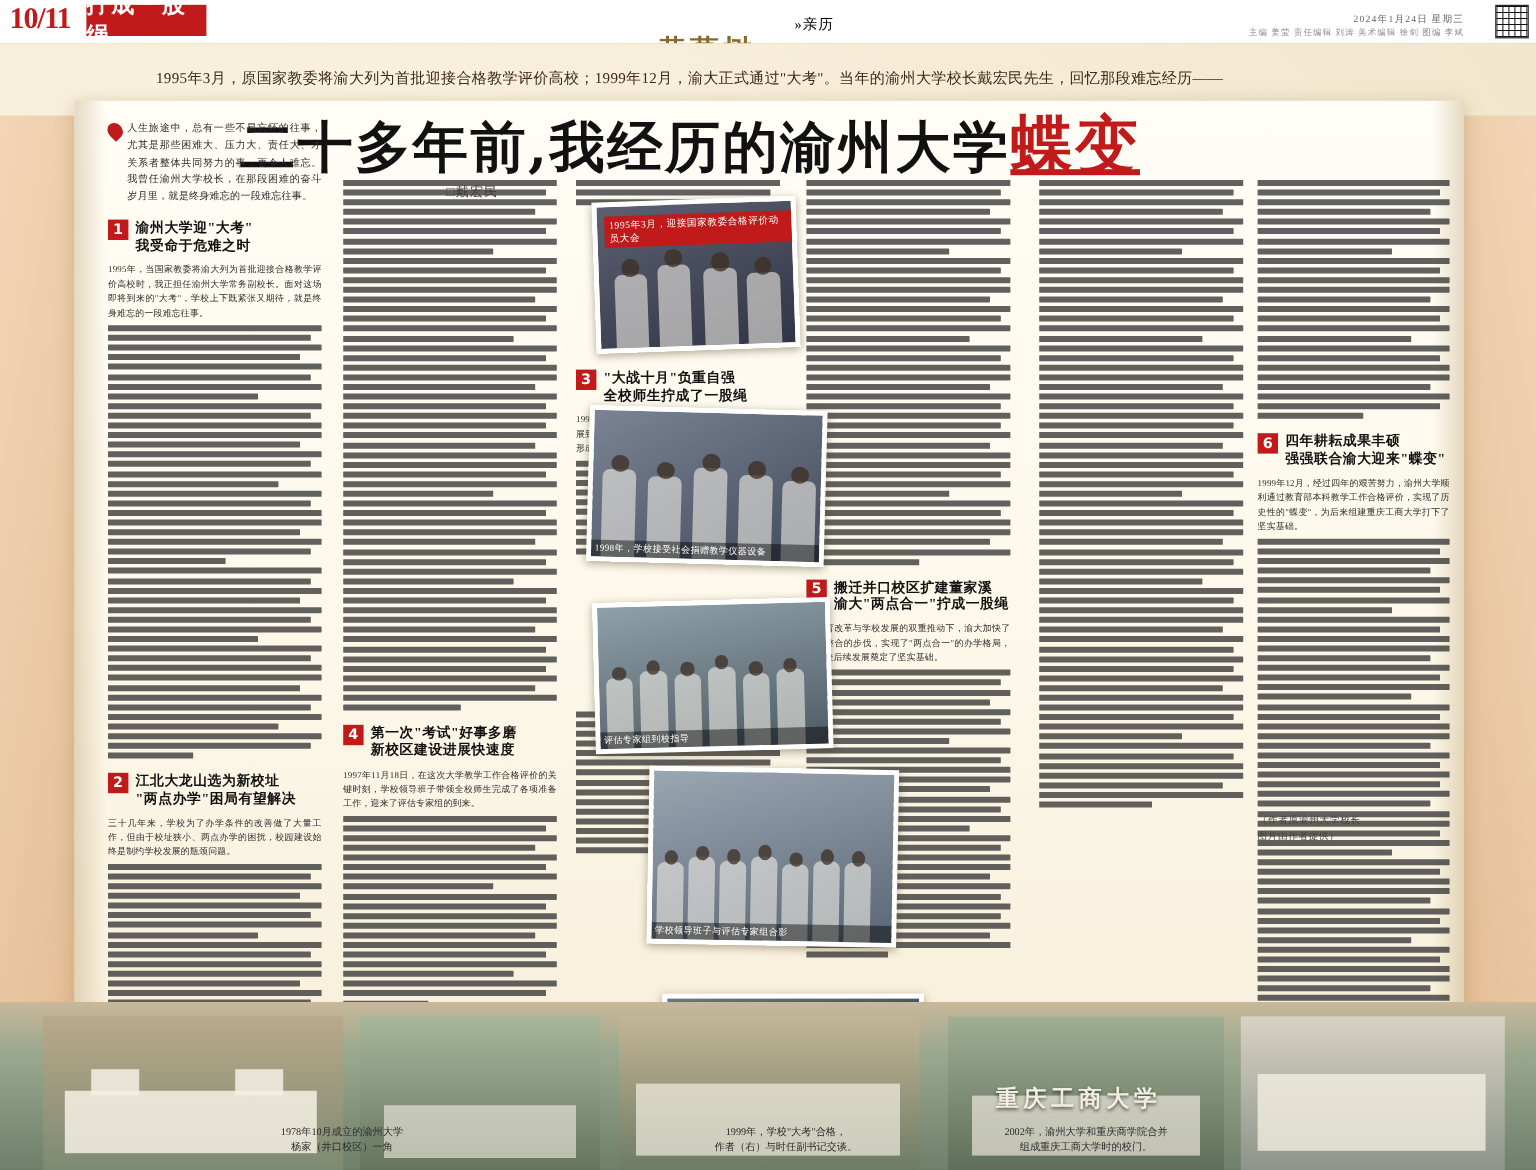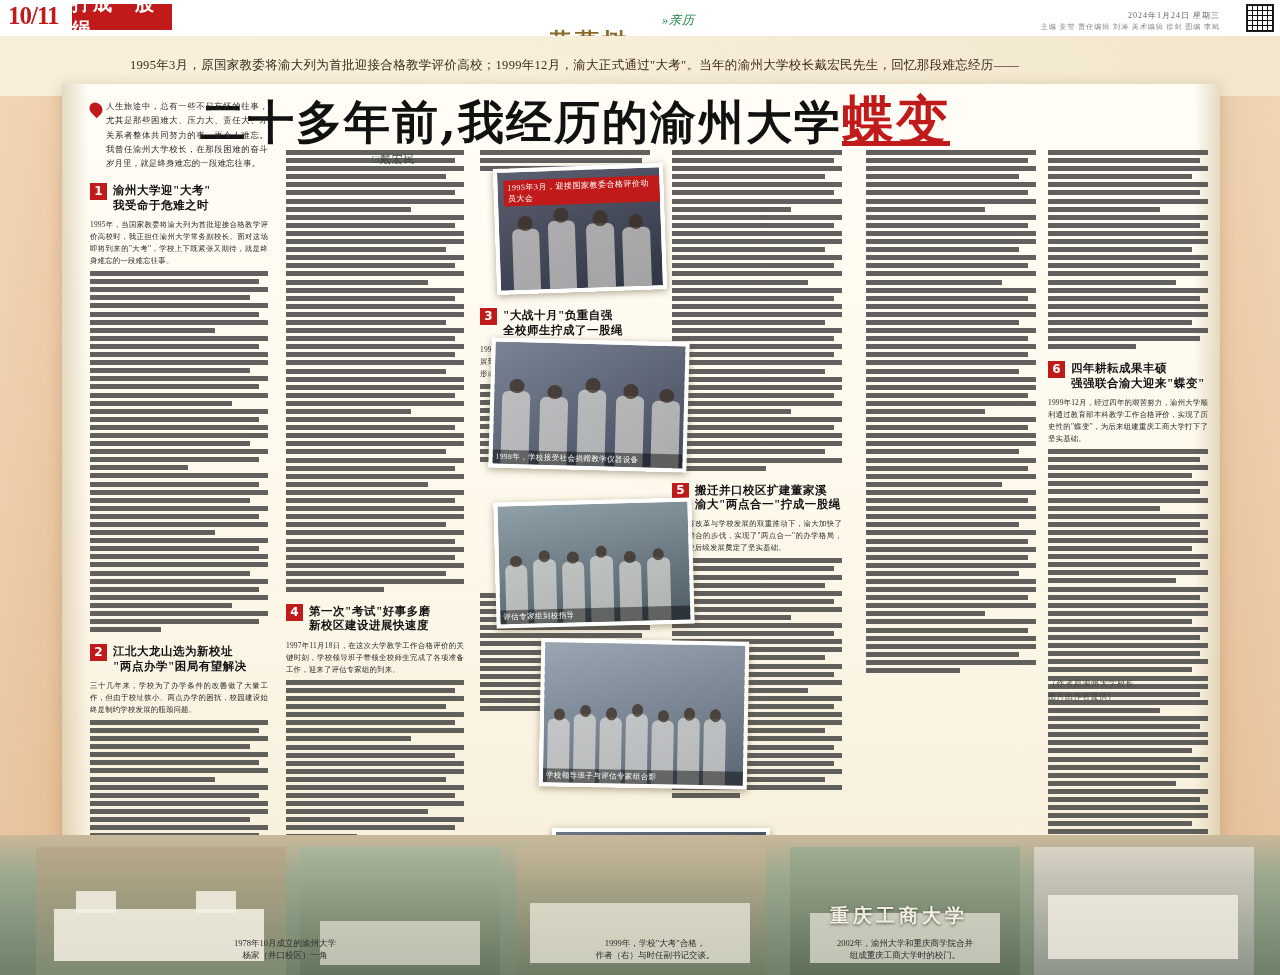--- a/index.html
+++ b/index.html
@@ -24,21 +24,21 @@
     position:absolute;left:72px;top:4px;width:100px;height:26px;background:#c01a1a;
     color:#fff;font-size:19px;font-weight:bold;letter-spacing:2px;
     display:flex;align-items:center;justify-content:center;
     font-family:"DejaVu Serif",serif;
   }
   .section-title{
     position:absolute;left:548px;top:2px;font-size:24px;font-weight:bold;color:#8a6a2a;
     letter-spacing:3px;font-family:"DejaVu Serif",serif;margin-top:24px;
   }
   .section-sub{
-    position:absolute;left:662px;top:12px;font-size:12px;color:#15803d;letter-spacing:1px;font-style:italic;
+    position:absolute;left:662px;top:12px;font-size:12px;color:#000000;letter-spacing:1px;
   }
   .issue-info{
     position:absolute;right:60px;top:10px;font-size:8px;color:#666;letter-spacing:1px;
   }
   .editor-info{
     position:absolute;right:60px;top:22px;font-size:7px;color:#888;letter-spacing:1px;
   }
   .qr{
     position:absolute;right:6px;top:4px;width:26px;height:26px;
     background:

